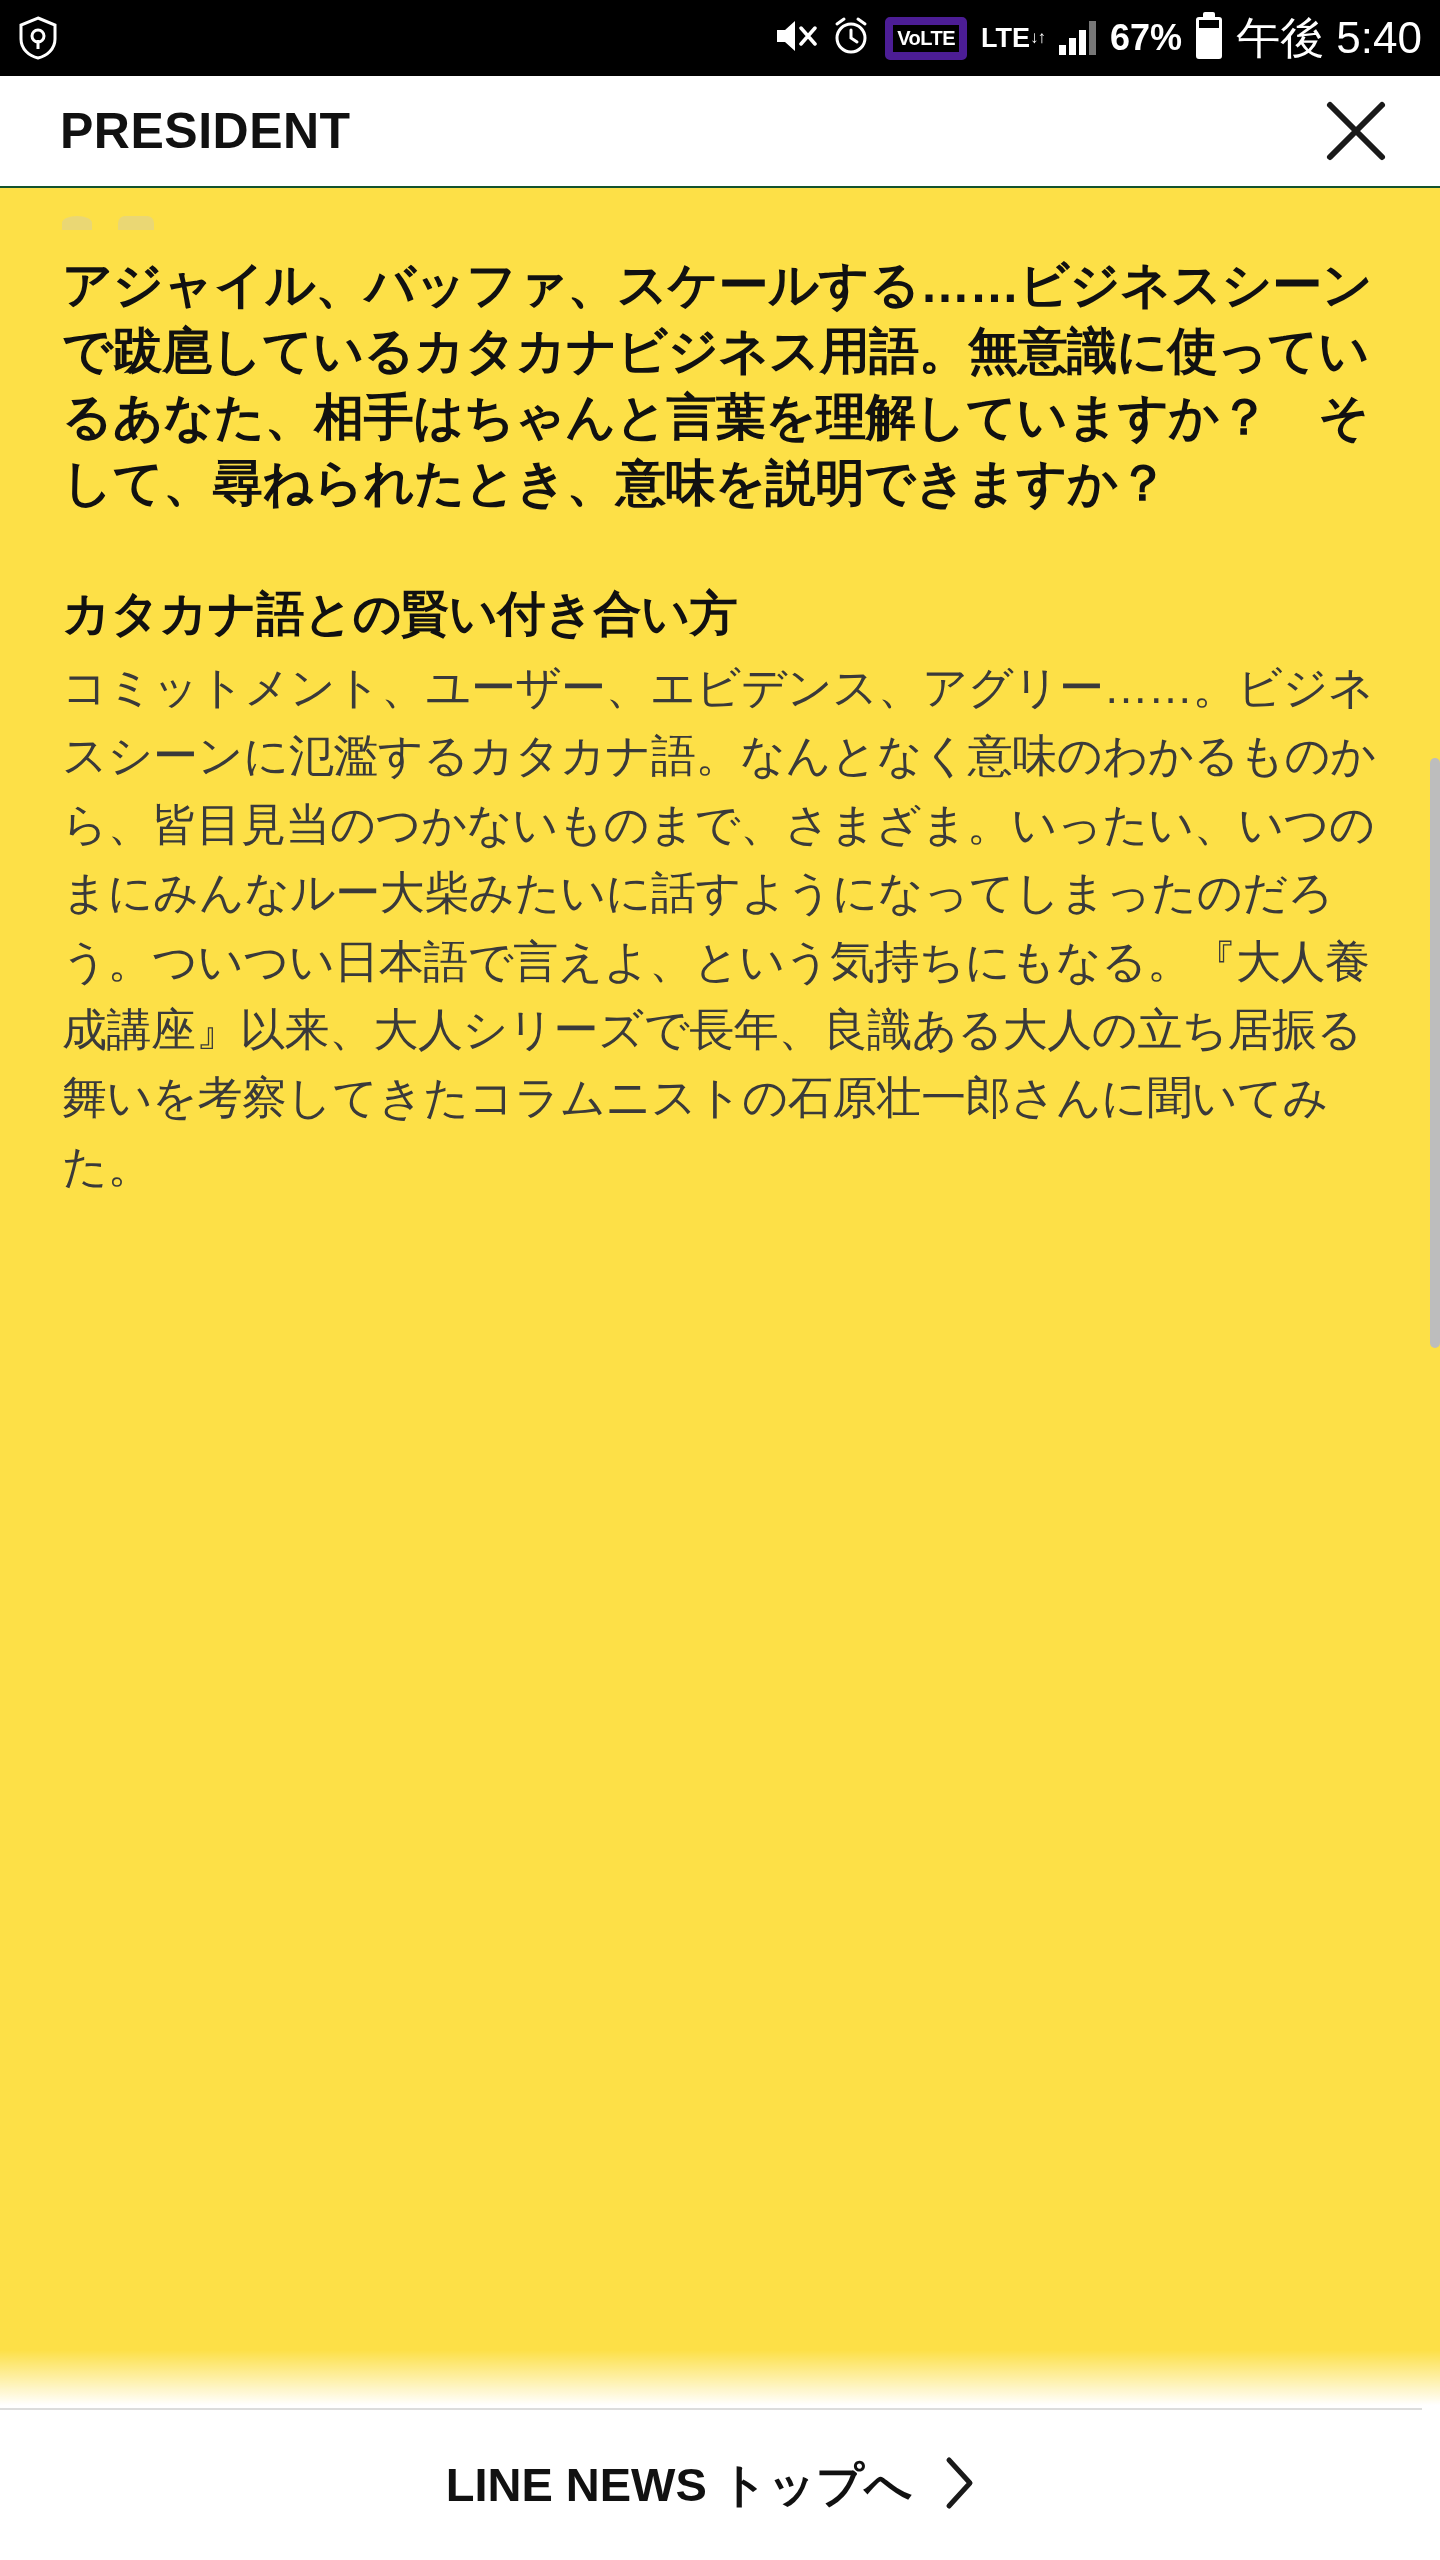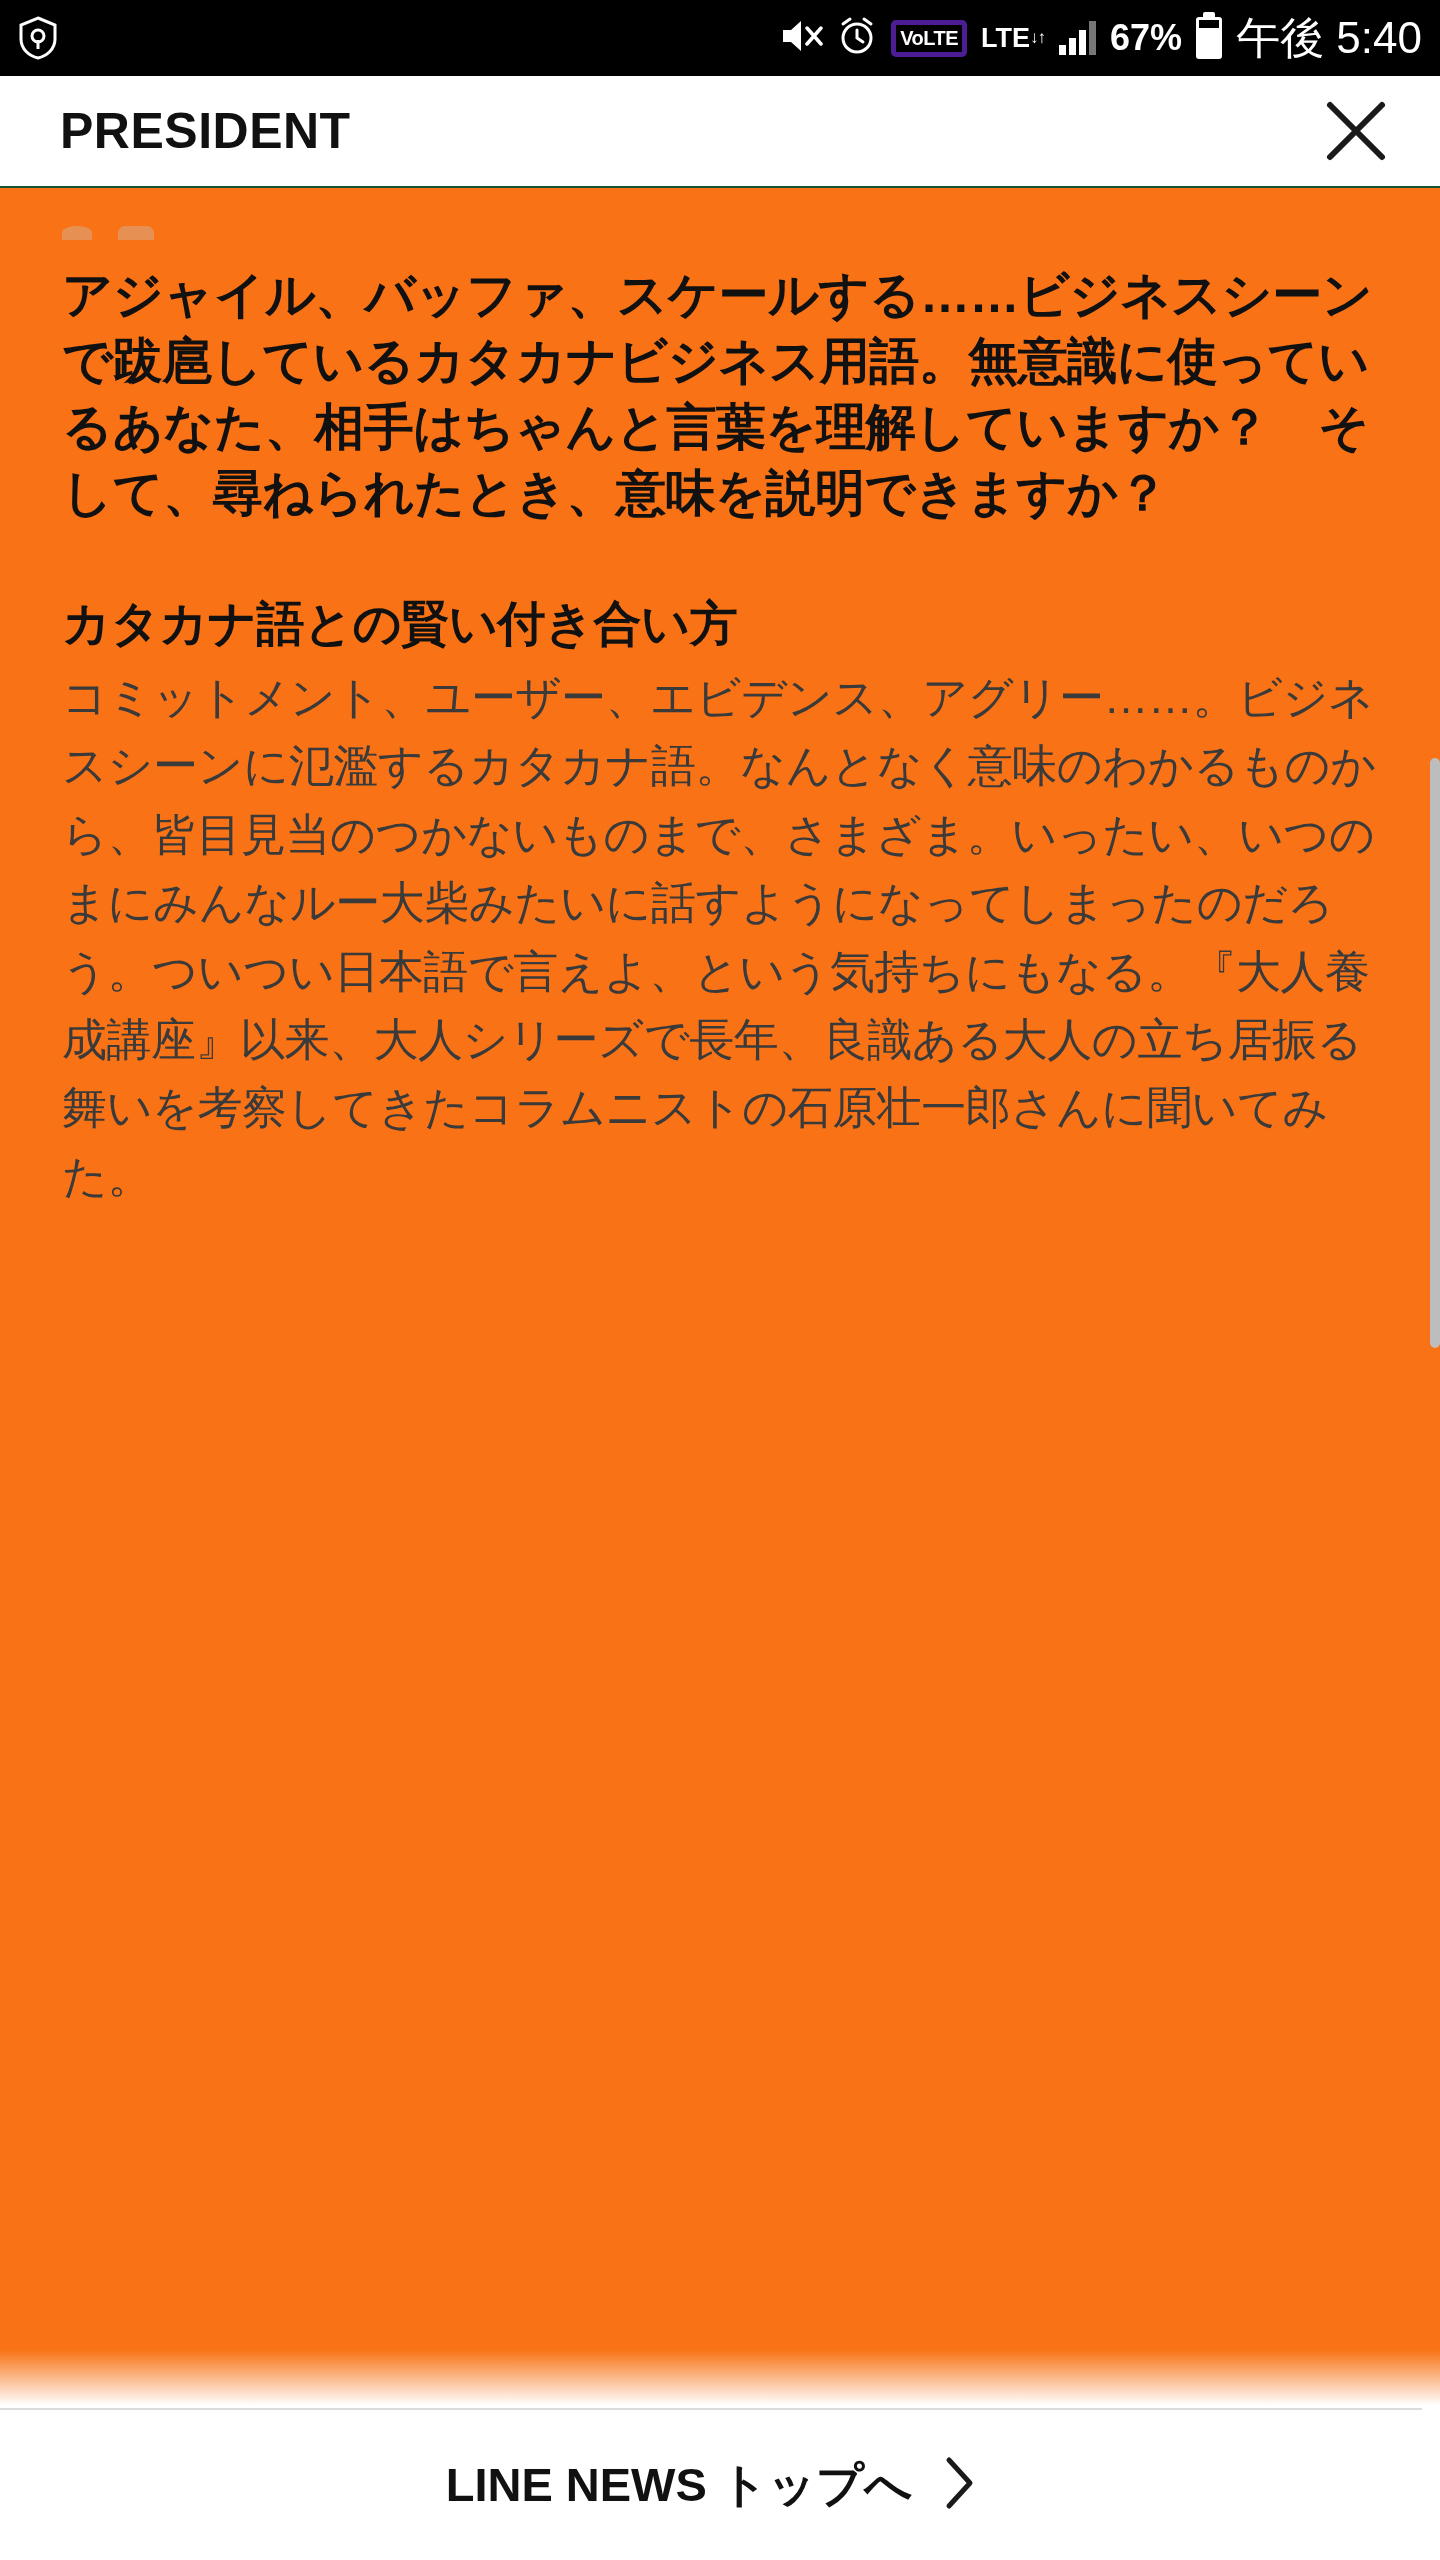--- a/index.html
+++ b/index.html
@@ -39,21 +39,21 @@
   .shield-icon {
     width: 40px; height: 44px;
     display: inline-block;
     position: relative;
   }
   .shield-icon svg { display:block; }
 
   .icon-sm { display:inline-block; }
 
   .volte-badge {
-    border: 5px solid #4c1d95;
+    border: 8px solid #4c1d95;
     border-radius: 5px;
     font-size: 20px;
     font-weight: bold;
     line-height: 1;
     padding: 3px 4px 4px 4px;
     letter-spacing: -0.5px;
   }
   .lte-wrap {
     display: flex;
     flex-direction: row;
@@ -142,22 +142,22 @@
   .close-btn svg { display: block; }
 
   
   .content {
     position: absolute;
     top: 188px;
     left: 0;
     right: 0;
     bottom: 150px;
     overflow: hidden;
-    background: #f97316;
-    padding: 10px 62px;
+    background: #fde047;
+    padding: 0 62px;
     box-sizing: border-box;
   }
   .cut-top {
     height: 42px;
     overflow: hidden;
     display: flex;
     align-items: flex-end;
     gap: 26px;
     opacity: 0.35;
   }

